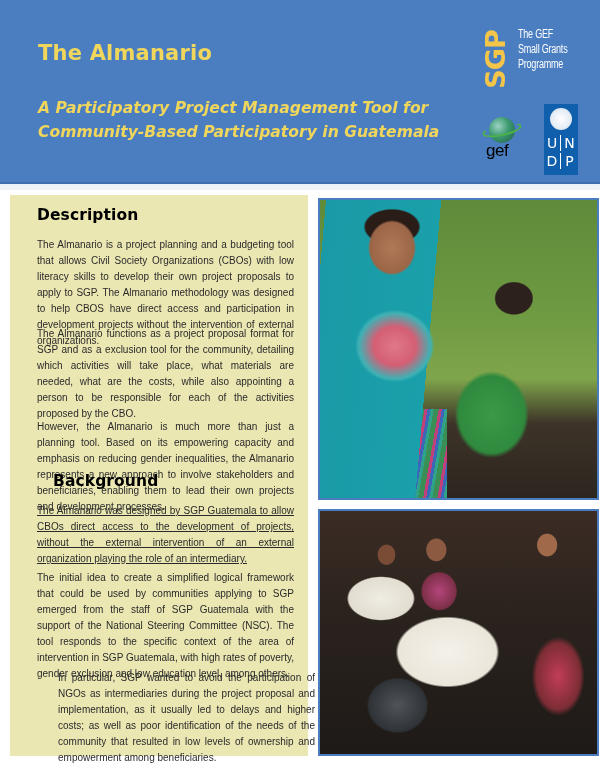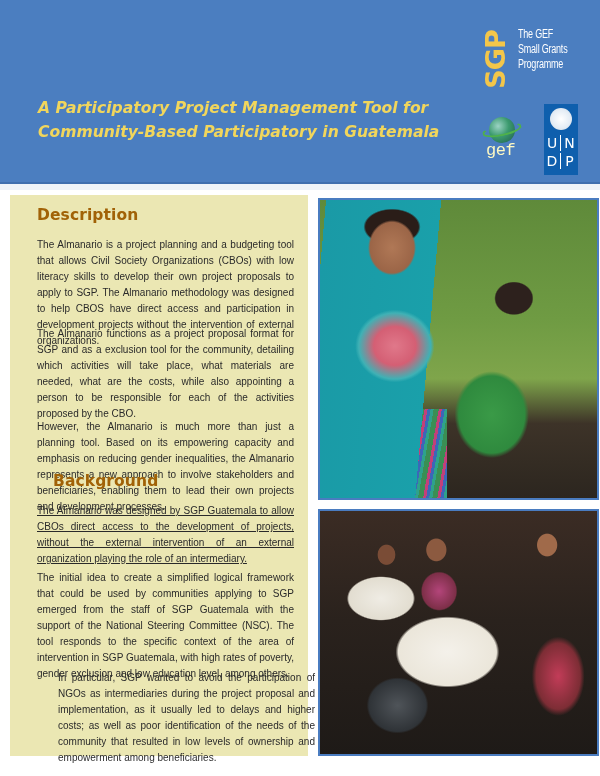--- a/index.html
+++ b/index.html
@@ -48,21 +48,21 @@
   .gef-globe {
     position: absolute; left: 8px; top: 0; width: 26px; height: 26px; border-radius: 50%;
     background: radial-gradient(circle at 35% 35%, #9bd3c4 0%, #3b9a6e 45%, #1f5a4a 100%);
   }
   .gef-ring {
     position: absolute; left: 1px; top: 7px; width: 40px; height: 12px; border-radius: 50%;
     border: 2px solid #4fb14a; border-top-color: transparent; transform: rotate(-12deg);
   }
   .gef-text {
     position: absolute; left: 5px; top: 24px;
-    font-family: Liberation Mono, monospace; font-size: 17px; color: #fef9c3;
+    font-family: Liberation Sans, sans-serif; font-size: 17px; color: #000000;
     letter-spacing: -0.5px;
   }
 
   .undp-logo {
     position: absolute; left: 544px; top: 104px; width: 34px; height: 71px;
     background: #0f5fad;
   }
   .undp-emblem {
     position: absolute; left: 6px; top: 4px; width: 22px; height: 22px; border-radius: 50%;
     background: radial-gradient(circle, #ffffff 0%, #e6eef6 55%, #cfd9e4 100%);
@@ -74,21 +74,21 @@
   }
   .undp-letters span:nth-child(odd) { border-right: 1px solid #ffffff; }
 
   .panel {
     position: absolute; left: 10px; top: 195px; width: 298px; height: 561px;
     background: #ebe7b3;
   }
   .panel-inner { position: absolute; left: 27px; top: 0; width: 257px; }
   .section-heading {
     font-family: "DejaVu Sans", sans-serif; font-weight: bold;
-    font-size: 15.5px; color: #a16207; letter-spacing: 0.1px;
+    font-size: 15.5px; color: #000000; letter-spacing: 0.1px;
   }
   .para {
     font-family: "Liberation Sans", sans-serif;
     font-size: 10px; line-height: 16px; color: #2a2a2a; text-align: justify;
   }
 
   .photo {
     position: absolute; border: 2px solid #4a7cc0; overflow: hidden;
   }
   .photo-1 {
@@ -117,20 +117,21 @@
       radial-gradient(ellipse 26px 28px at 43% 33%, #b3457a 0%, #7d2f48 65%, transparent 70%),
       radial-gradient(ellipse 44px 40px at 28% 80%, #4f5459 0%, #2f3337 65%, transparent 70%),
       radial-gradient(ellipse 40px 60px at 86% 68%, #c23c58 0%, #7d2d35 55%, transparent 66%),
       linear-gradient(180deg, #3b2c24 0%, #2a221d 45%, #1e1a17 100%);
   }
 </style>
 </head>
 <body>
 
 <div class="header">
+  <div class="title">The Almanario</div>
   <div class="subtitle">A Participatory Project Management Tool for Community-Based Participatory in Guatemala</div>
 
   <div class="sgp-logo">
     <div class="sgp-mark">
       <span>SGP</span>
     </div>
     <div class="sgp-text">
       <div>The GEF</div>
       <div>Small Grants</div>
       <div>Programme</div>

